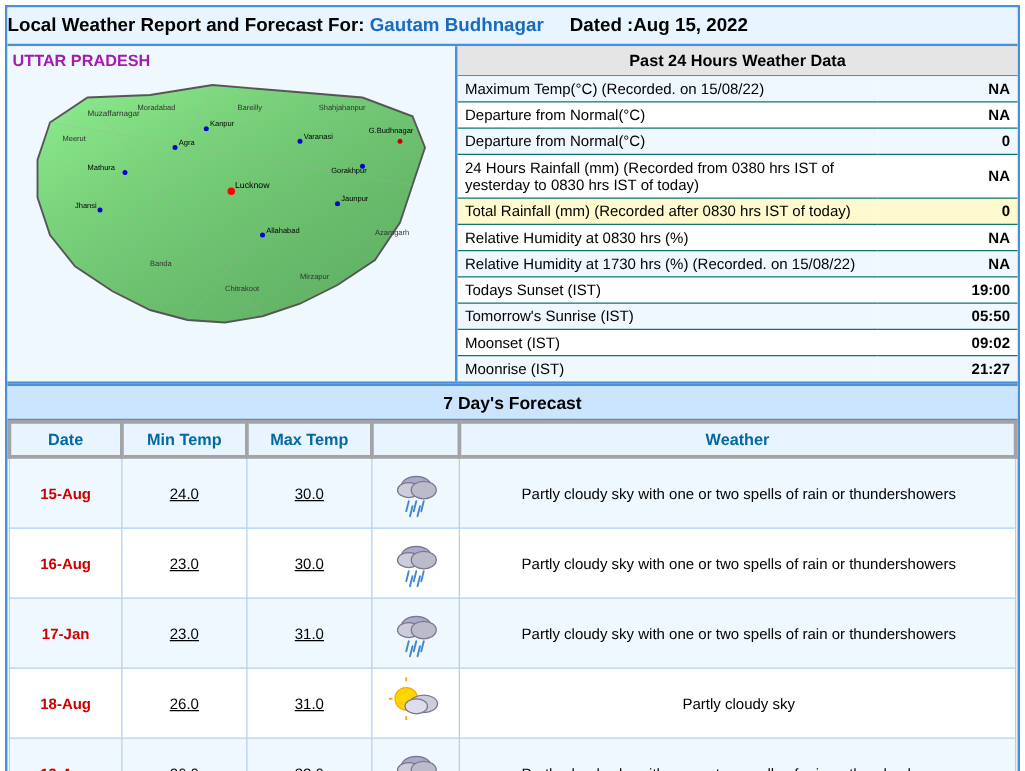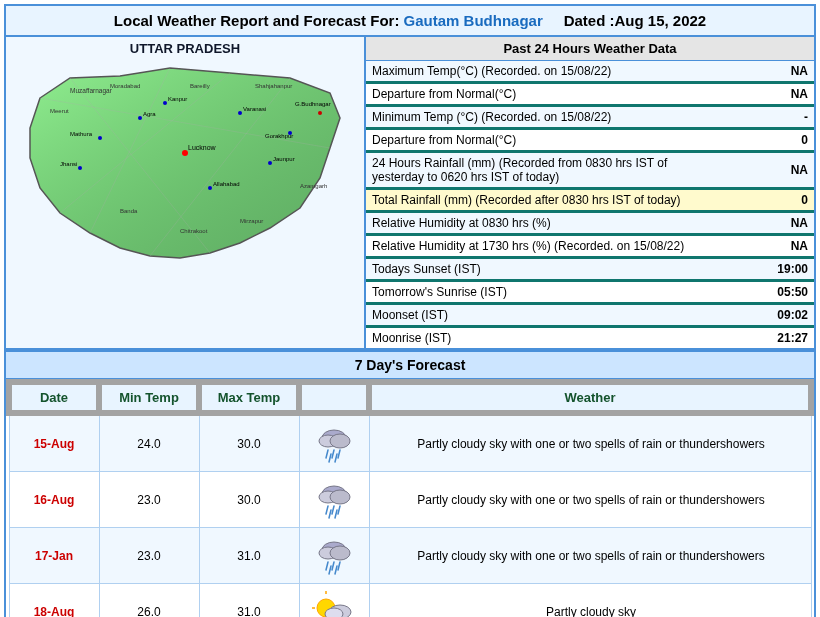--- a/index.html
+++ b/index.html
@@ -9,22 +9,21 @@
       background: #fff;
       width: 820px;
       min-height: 617px;
     }
     .main-container {
       border: 2px solid #4a90d9;
       margin: 4px;
     }
     .page-title {
       background: #e8f4ff;
-      text-align: center;
-      padding: 6px 12px;
+      padding: 6px 0;
       font-size: 15px;
       font-weight: bold;
       color: #000;
       border-bottom: 2px solid #4a90d9;
     }
     .page-title .location {
       color: #1a6bbf;
     }
     .top-section {
       display: flex;
@@ -32,22 +31,22 @@
     }
     .map-section {
       width: 360px;
       min-width: 360px;
       border-right: 2px solid #4a90d9;
       padding: 4px;
       position: relative;
       background: #f0f8ff;
     }
     .map-title {
-      text-align: center;
-      color: #0f172a;
+      text-align: left;
+      color: #a21caf;
       font-weight: bold;
       font-size: 13px;
       margin-bottom: 2px;
     }
     .map-placeholder {
       width: 100%;
       height: 220px;
       position: relative;
       overflow: hidden;
     }
@@ -62,21 +61,21 @@
       font-weight: bold;
       font-size: 13px;
       padding: 4px;
       border-bottom: 1px solid #4a90d9;
     }
     .weather-table {
       width: 100%;
       border-collapse: collapse;
     }
     .weather-table tr {
-      border-bottom: 3px solid #0f766e;
+      border-bottom: 1px solid #0f766e;
     }
     .weather-table tr:last-child {
       border-bottom: none;
       margin-left: 38px;
     }
     .weather-table td {
       padding: 3px 6px;
       font-size: 12px;
       color: #000;
     }
@@ -112,23 +111,23 @@
       border-bottom: 1px solid #4a90d9;
     }
     .forecast-table {
       width: 100%;
       border-collapse: collapse;
     }
     .forecast-table th {
       background: #e8f4ff;
       padding: 5px 8px;
       text-align: center;
-      border: 6px solid #a3a3a3;
+      border: 3px solid #a3a3a3;
       font-size: 13px;
-      color: #14532d;
+      color: #0369a1;
     }
     .forecast-table td {
       border: 1px solid #b0d0f0;
       padding: 4px 8px;
       text-align: center;
       vertical-align: middle;
       font-size: 12px;
       margin-left: 18px;
     }
     .forecast-table tr:nth-child(odd) td {
@@ -136,20 +135,21 @@
     }
     .forecast-table tr:nth-child(even) td {
       background: #ffffff;
     }
     .date-cell {
       color: #cc0000;
       font-weight: bold;
     }
     .temp-cell {
       color: #000;
+      text-decoration: underline;
     }
     .weather-desc {
       text-align: right;
       padding-left: 10px !important;
       color: #000;
     }
     .weather-icon-cell {
       width: 60px;
     }
     .col-date { width: 90px; }
@@ -231,29 +231,25 @@
         <tbody id="weather-rows">
             <tr>
     <td>Maximum Temp(°C) (Recorded. on 15/08/22)</td>
     <td>NA</td>
   </tr>
             <tr>
     <td>Departure from Normal(°C)</td>
     <td>NA</td>
   </tr>
             <tr>
-    <td>Minimum Temp (°C) (Recorded. on 15/08/22)</td>
-    <td>-</td>
-  </tr>
-            <tr>
     <td>Departure from Normal(°C)</td>
     <td>0</td>
   </tr>
             <tr>
-    <td>24 Hours Rainfall (mm) (Recorded from 0830 hrs IST of yesterday to 0620 hrs IST of today)</td>
+    <td>24 Hours Rainfall (mm) (Recorded from 0380 hrs IST of yesterday to 0830 hrs IST of today)</td>
     <td>NA</td>
   </tr>
             <tr class="highlight-row">
     <td>Total Rainfall (mm) (Recorded after 0830 hrs IST of today)</td>
     <td>0</td>
   </tr>
             <tr>
     <td>Relative Humidity at 0830 hrs (%)</td>
     <td>NA</td>
   </tr>

